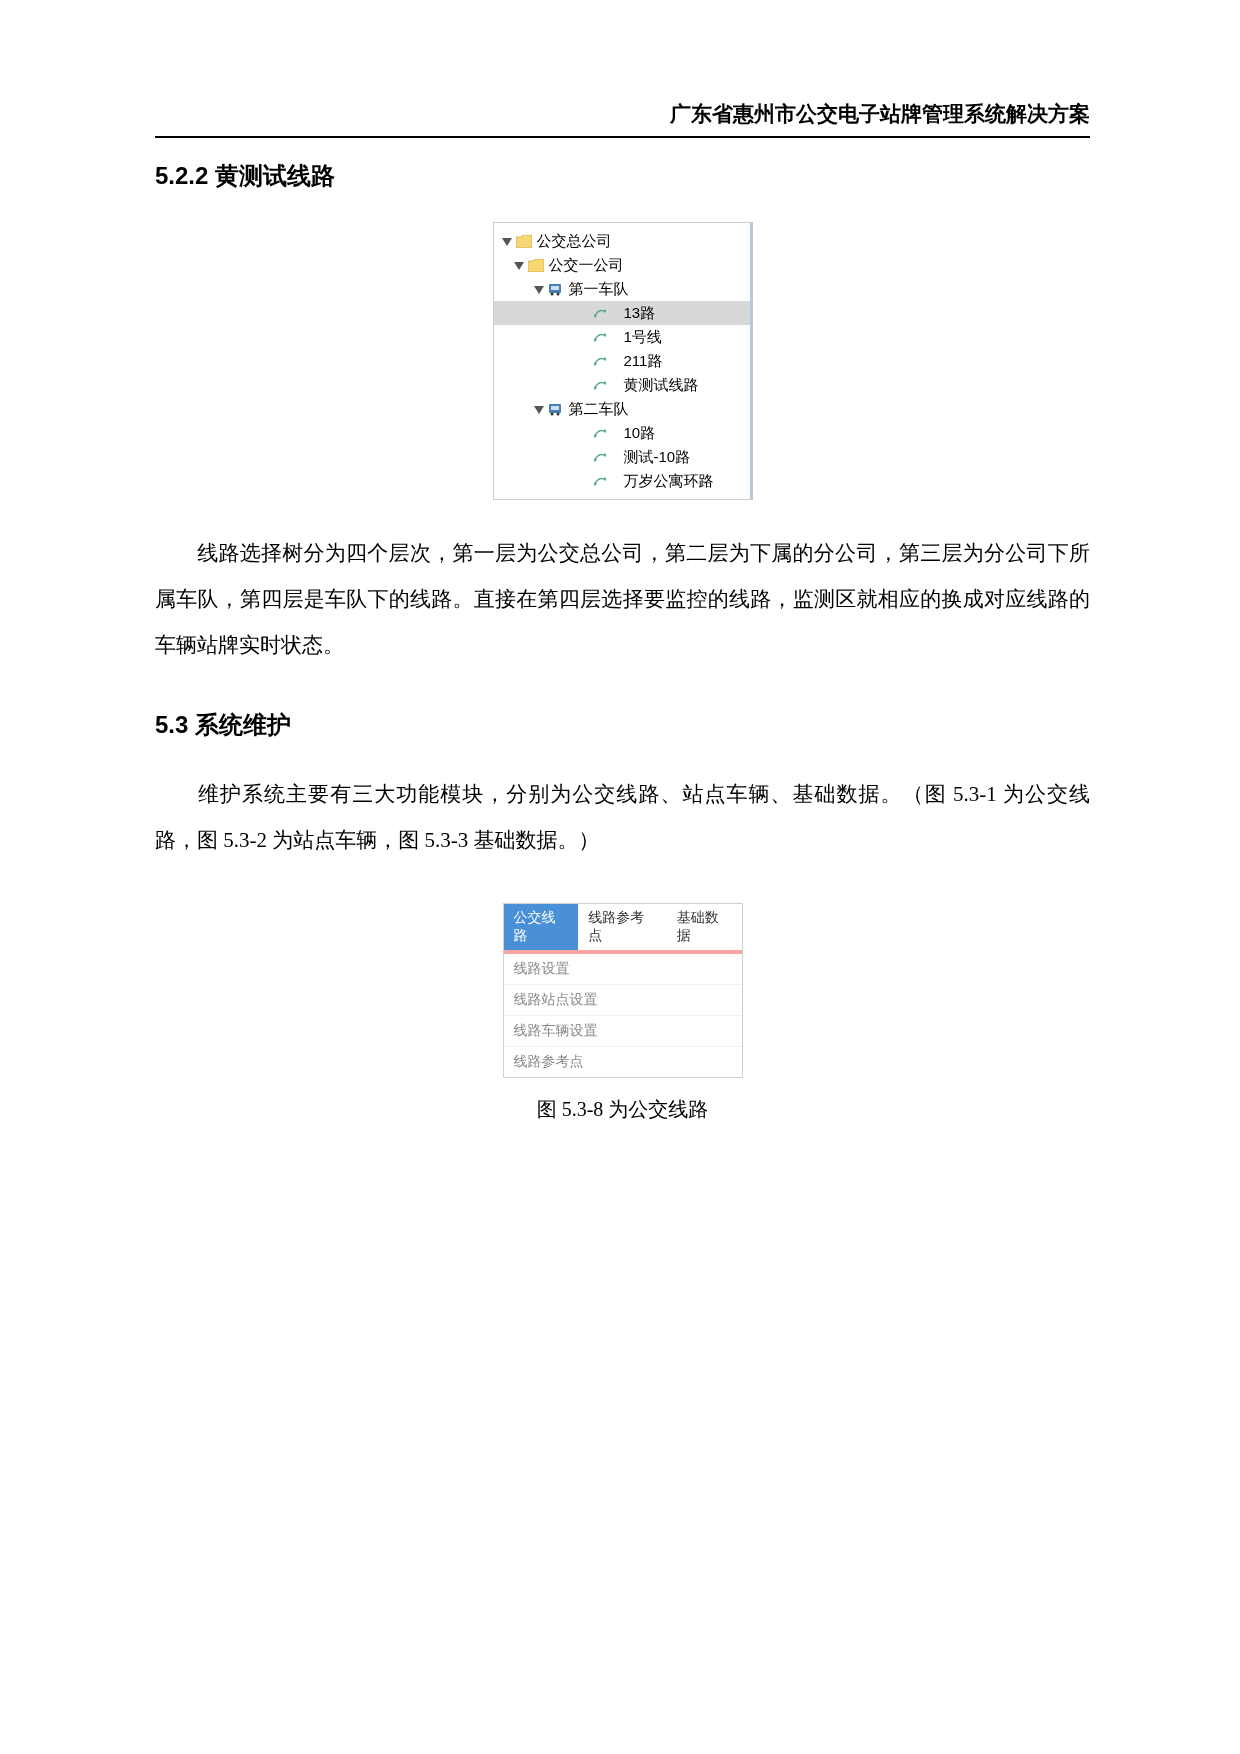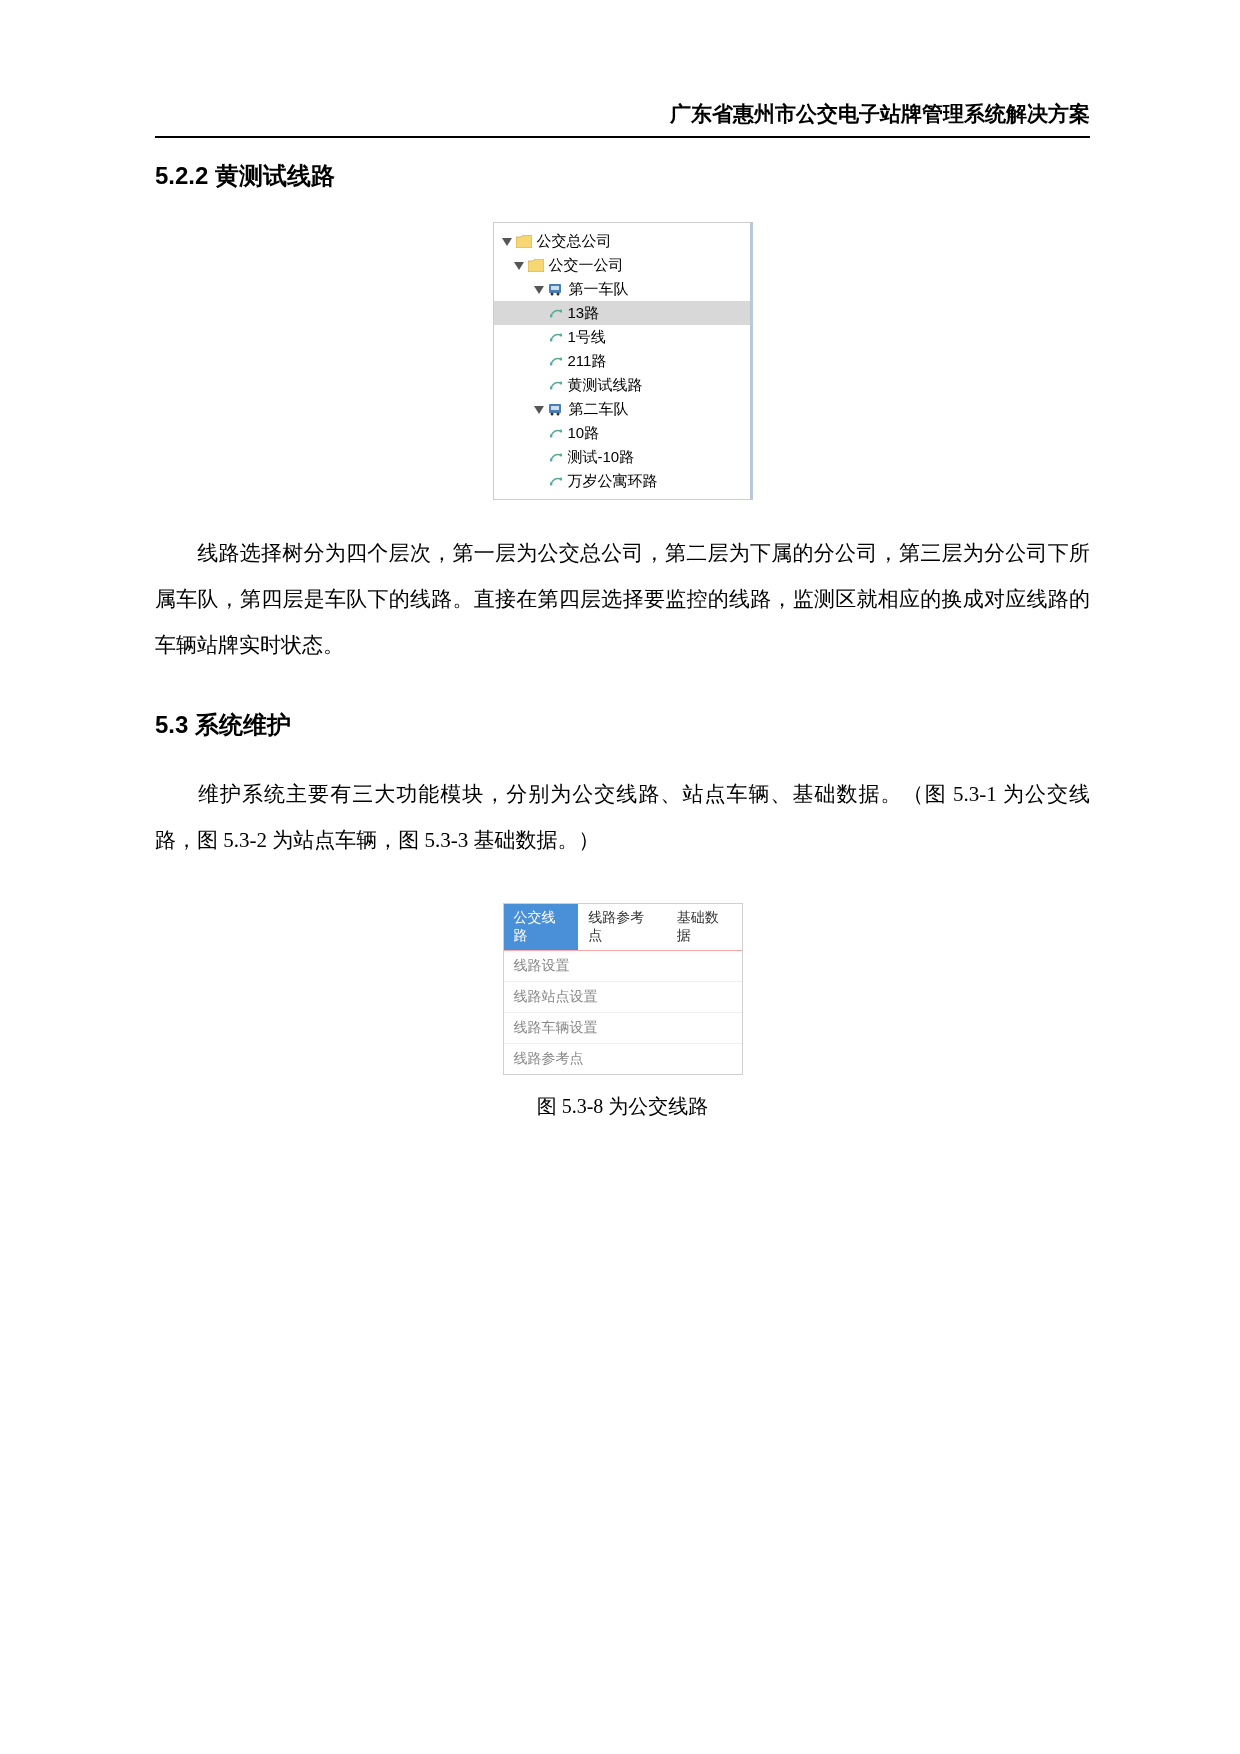--- a/index.html
+++ b/index.html
@@ -39,42 +39,42 @@
     .tree-node {
       display: flex;
       align-items: center;
       height: 24px;
       padding-left: 8px;
       white-space: nowrap;
     }
     .tree-node.selected { background: #d8d8d8; }
     .indent1 { padding-left: 20px; }
     .indent2 { padding-left: 40px; }
-    .indent3 { padding-left: 56px; }
+    .indent3 { padding-left: 100px; gap: 12px; }
     .arrow { display: inline-block; width: 14px; color: #555; }
     .arrow svg { vertical-align: middle; }
     .folder-icon { display: inline-flex; width: 18px; margin-right: 3px; align-items: center; }
     .bus-icon { display: inline-flex; width: 18px; margin-right: 3px; align-items: center; }
     .route-icon { display: inline-flex; width: 14px; margin-right: 4px; align-items: center; }
     .body-text {
       font-size: 21px;
       line-height: 2.2;
       text-align: justify;
       margin-bottom: 40px;
     }
     .body-text .first-indent { display: inline-block; width: 2em; }
     .sub-menu-box {
       width: 240px;
       margin: 20px auto 18px;
       border: 1px solid #d0d0d0;
       font-family: "SimSun", sans-serif;
       font-size: 15px;
       background: #fff;
     }
-    .tab-row { display: flex; border-bottom: 1px solid #fca5a5; }
+    .tab-row { display: flex; border-bottom: 4px solid #fca5a5; }
     .tab {
       padding: 5px 10px;
       color: #333;
       font-size: 14px;
     }
     .tab.active {
       background: #4a90d9;
       color: #fff;
     }
     .menu-item {

